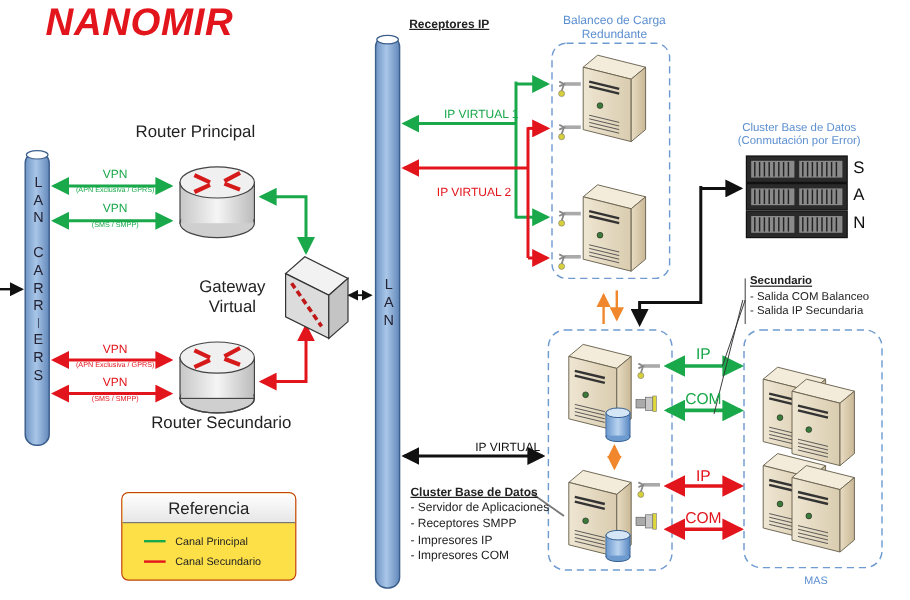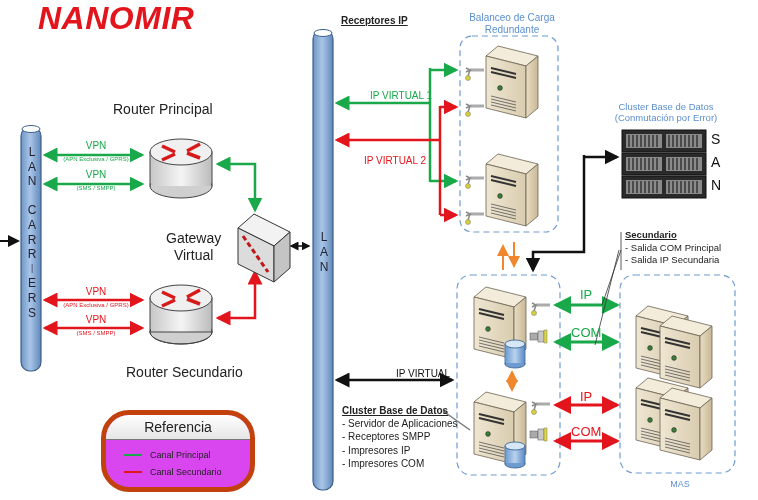--- a/index.html
+++ b/index.html
@@ -3,21 +3,21 @@
 <meta charset="utf-8">
 <style>
   html,body{margin:0;padding:0;background:#ffffff;}
   body{width:758px;height:500px;position:relative;overflow:hidden;font-family:"Liberation Sans",sans-serif;}
   .abs{position:absolute;}
   .brand{left:38px;top:0;font-size:32px;font-weight:bold;font-style:italic;color:#e3151c;letter-spacing:0.5px;}
   .lbl{font-size:14px;color:#222;}
   .note{font-size:10px;color:#222;line-height:13.5px;}
   .note .hd{font-weight:bold;text-decoration:underline;}
   .blue-lbl{font-size:10px;color:#5b8fd0;text-align:center;line-height:12px;}
-  .legend{left:101px;top:410px;width:144px;height:72px;border:5px solid #c2410c;border-radius:28px;background:#d946ef;overflow:hidden;}
+  .legend{left:101px;top:410px;width:144px;height:72px;border:1px solid #c2410c;border-radius:6px;background:#fde047;overflow:hidden;}
   .legend .lh{height:24px;line-height:24px;text-align:center;font-size:14px;color:#222;background:linear-gradient(#ffffff,#e6e6e6);border-bottom:1px solid #777;}
   .legend .row{display:flex;align-items:center;font-size:9px;color:#222;height:17px;padding-left:18px;}
   .legend .sw{width:18px;height:2px;margin-right:8px;}
 </style>
 </head>
 <body>
 
 <svg class="abs" style="left:0;top:0" width="758" height="500">
   <defs>
     <linearGradient id="pipeG" x1="0" x2="1" y1="0" y2="0">
@@ -281,21 +281,21 @@
     <div>S</div>
 </div>
 
 <div class="abs" style="left:314px;top:230px;width:20px;text-align:center;font-size:12px;color:#223;line-height:15px;">
   <div>L</div>
     <div>A</div>
     <div>N</div>
 </div>
 
 <div class="abs lbl" style="left:113px;top:101px;text-align:right;">Router Principal</div>
-<div class="abs lbl" style="left:126px;top:364px;">Router Secundario</div>
+<div class="abs lbl" style="left:126px;top:344px;">Router Secundario</div>
 
 <div class="abs" style="left:46px;top:141px;width:100px;text-align:center;color:#19a84a;">
   <div style="font-size:10px;line-height:10px;">VPN</div>
   <div style="font-size:6px;line-height:9px;margin-top:4px;">(APN Exclusiva / GPRS)</div>
 </div>
 <div class="abs" style="left:46px;top:170px;width:100px;text-align:center;color:#19a84a;">
   <div style="font-size:10px;line-height:10px;">VPN</div>
   <div style="font-size:6px;line-height:9px;margin-top:4px;">(SMS / SMPP)</div>
 </div>
 <div class="abs" style="left:46px;top:287px;width:100px;text-align:center;color:#e3151c;">
@@ -330,21 +330,21 @@
   <div>(Conmutación por Error)</div>
 </div>
 <div class="abs" style="left:711px;top:128px;font-size:14px;color:#111;line-height:23px;">
   <div>S</div>
     <div>A</div>
     <div>N</div>
 </div>
 
 <div class="abs note" style="left:625px;top:229px;font-size:9.5px;line-height:12.5px;">
   <div class="hd">Secundario</div>
-  <div>- Salida COM Principal</div>
+  <div>- Salida COM Balanceo</div>
   <div>- Salida IP Secundaria</div>
 </div>
 
 <div class="abs note" style="left:342px;top:404px;font-size:10px;line-height:13.2px;">
   <div class="hd">Cluster Base de Datos</div>
   <div>- Servidor de Aplicaciones</div>
   <div>- Receptores SMPP</div>
   <div>- Impresores IP</div>
   <div>- Impresores COM</div>
 </div>

